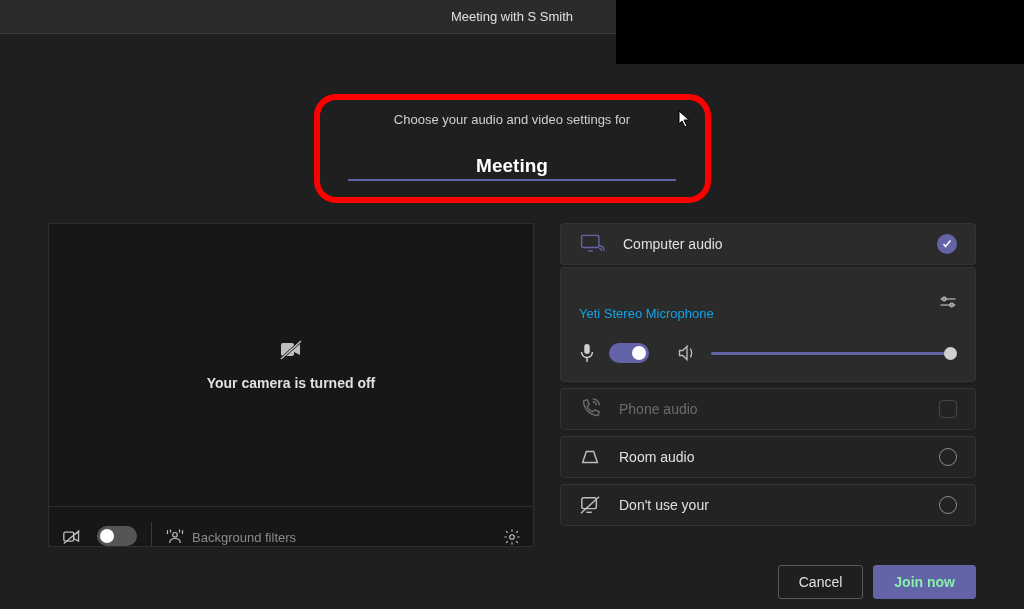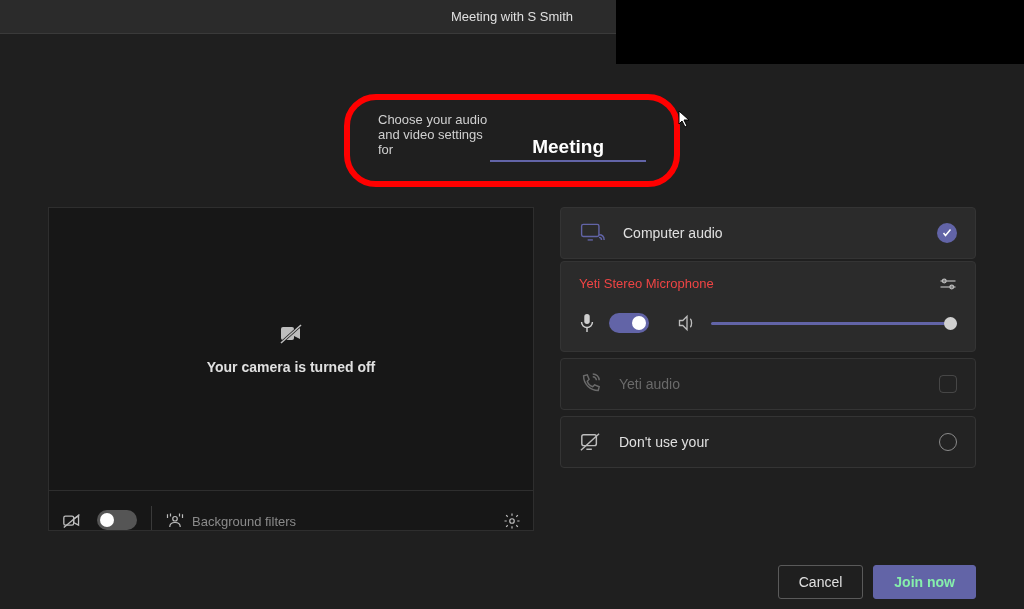--- a/index.html
+++ b/index.html
@@ -1,40 +1,40 @@
 <!DOCTYPE html>
 <html><head>
   <meta charset="utf-8">
   <style>
     * { margin:0; padding:0; box-sizing:border-box; font-family:"Segoe UI", Arial, sans-serif; }
     body { background:#1f1f1f; width:1024px; height:609px; overflow:hidden; color:#e0e0e0; position:relative; }
     .titlebar { height:34px; background:#2b2b2b; border-bottom:1px solid #3a3a3a; display:flex; align-items:center; justify-content:center; font-size:13px; color:#e0e0e0; position:relative; }
     .titlebar-blank { position:absolute; right:0; top:0; width:408px; height:64px; background:#000; }
     .settings-header { margin-top:60px; display:flex; flex-direction:column; align-items:center; }
-    .highlight-box { border:6px solid #ff0000; border-radius:32px; padding:12px 28px 16px 28px; width:336px; display:flex; flex-direction:row; align-items:center; }
+    .highlight-box { border:6px solid #ff0000; border-radius:22px; padding:12px 28px 16px 28px; width:397px; display:flex; flex-direction:column; align-items:center; }
     .highlight-sub { font-size:13px; color:#d0d0d0; margin-bottom:8px; }
     .meeting-name-wrap { width:328px; border-bottom:2px solid #6264a7; padding-bottom:2px; }
     .meeting-name { font-size:19px; font-weight:700; color:#fff; text-align:center; background:transparent; border:none; width:100%; outline:none;margin-top:20px; }
     .columns { display:flex; gap:26px; padding:20px 48px 0 48px; }
     .cam-panel { width:486px; }
     .cam-view { height:284px; background:#171717; border:1px solid #2e2e2e; display:flex; flex-direction:column; align-items:center; justify-content:center; gap:14px; }
     .cam-off-msg { font-size:14px; font-weight:600; color:#e0e0e0; }
     .cam-controls { height:40px; background:#171717; border:1px solid #2e2e2e; border-top:none; display:flex; align-items:flex-end; padding:0 12px; gap:14px; }
     .divider-v { width:1px; height:24px; background:#3a3a3a; }
     .bgfilters { display:flex; align-items:center; gap:8px; color:#8a8a8a; font-size:13px; flex:1; cursor:pointer; }
     .audio-panel { flex:1; display:flex; flex-direction:column; gap:6px; }
-    .audio-option { background:#232323; border:1px solid #343434; border-radius:4px; display:flex; align-items:center; padding:0 18px; height:52px; gap:18px; cursor:pointer; }
+    .audio-option { background:#232323; border:1px solid #343434; border-radius:4px; display:flex; align-items:center; padding:0 18px; height:42px; gap:18px; cursor:pointer; }
     .audio-option.selected { background:#2b2b2b; }
     .audio-option .lbl { flex:1; font-size:14px; color:#e0e0e0; }
     .audio-option.disabled .lbl, .audio-option.disabled svg { color:#6a6a6a; stroke:#6a6a6a; }
     .radio { width:18px; height:18px; border:1.5px solid #8a8a8a; border-radius:50%; }
     .check-badge { width:20px; height:20px; border-radius:50%; background:#6264a7; display:flex; align-items:center; justify-content:center; }
     .device-card { background:#2b2b2b; border:1px solid #343434; border-radius:4px; padding:14px 18px 18px 18px; margin-top:-4px; }
     .device-row { display:flex; align-items:center; justify-content:space-between; }
-    .device-name { font-size:13px; color:#ef4444; }
+    .device-name { font-size:13px; color:#0ea5e9;margin-top:24px; }
     .mic-row { display:flex; align-items:center; gap:14px; margin-top:22px; }
     .toggle { width:40px; height:20px; background:#6264a7; border-radius:10px; position:relative; cursor:pointer; }
     .toggle.off { background:#555; }
     .toggle .knob { width:14px; height:14px; background:#fff; border-radius:50%; position:absolute; top:3px; right:3px; }
     .toggle.off .knob { left:3px; right:auto; }
     .vol-slider { flex:1; display:flex; align-items:center; gap:10px; }
     .vol-track { flex:1; height:3px; background:#6264a7; position:relative; border-radius:2px; }
     .vol-thumb { position:absolute; right:0; top:-5px; width:13px; height:13px; background:#d0d0d0; border-radius:50%; }
     .btn-row { position:absolute; right:48px; bottom:10px; display:flex; gap:10px; }
     .btn { height:34px; padding:0 20px; border-radius:3px; font-size:14px; display:flex; align-items:center; cursor:pointer; border:1px solid #5a5a5a; background:transparent; color:#e0e0e0; }
@@ -148,24 +148,31 @@
         </div>
       </div>
     </div>
 
     <div class="audio-option disabled">
       <svg width="22" height="22" viewBox="0 0 24 24" class="ico">
         <path d="M5 3c0 9 7 16 16 16l1-4-5-2-2 2c-3-1-5-3-6-6l2-2-2-5z"></path>
         <path d="M15 4c2 0 4 2 4 4"></path>
           <path d="M15 1c4 0 7 3 7 7"></path>
       </svg>
-      <span class="lbl">Yeti audio</span>
+      <span class="lbl">Phone audio</span>
       <div class="radio" style="border-radius:4px;opacity:.35"></div>
     </div>
 
+    <div class="audio-option">
+      <svg width="22" height="20" viewBox="0 0 24 20" class="ico">
+        <path d="M4 16 L8 4 L16 4 L20 16 Z"></path>
+      </svg>
+      <span class="lbl">Room audio</span>
+      <div class="radio"></div>
+    </div>
 
     <div class="audio-option">
       <svg width="22" height="20" viewBox="0 0 24 22" class="ico">
         <rect x="3" y="3" width="16" height="12" rx="2"></rect>
         <line x1="8" y1="19" x2="14" y2="19"></line>
         <line x1="2" y1="20" x2="22" y2="2"></line>
       </svg>
       <span class="lbl">Don't use your</span>
       <div class="radio"></div>
     </div>

